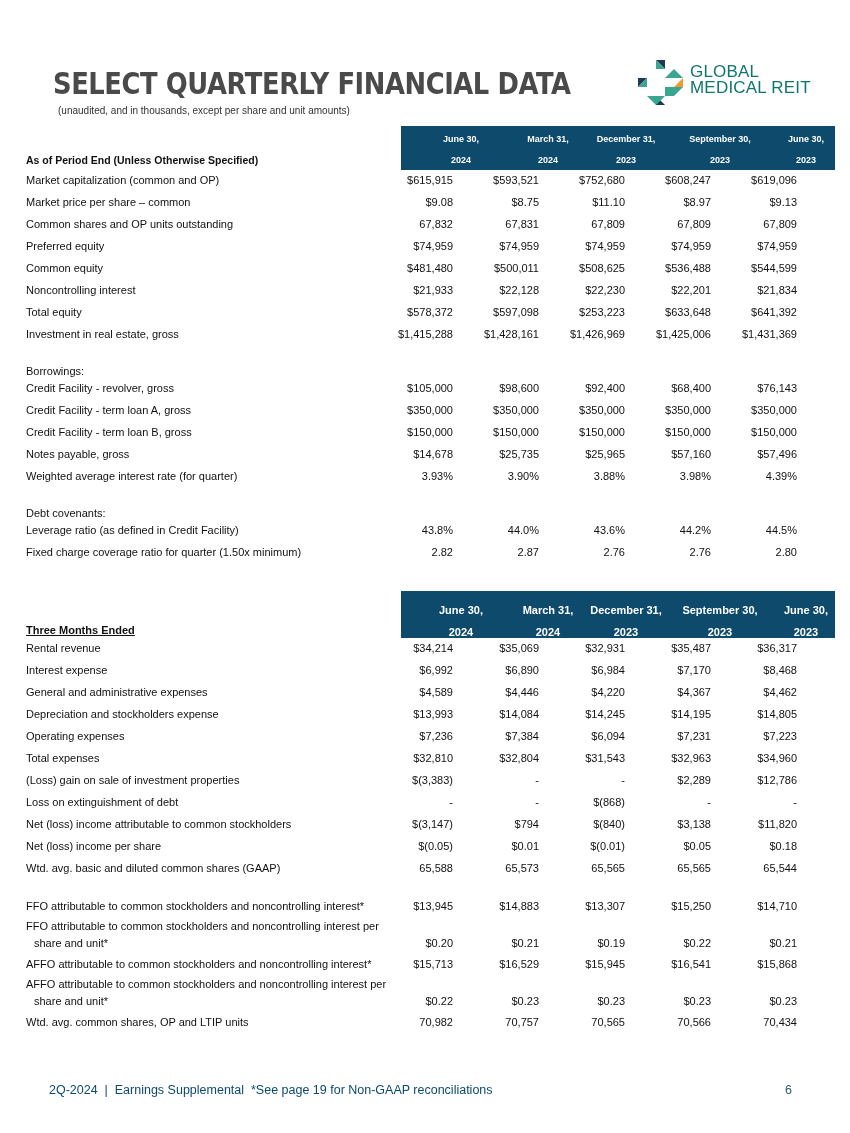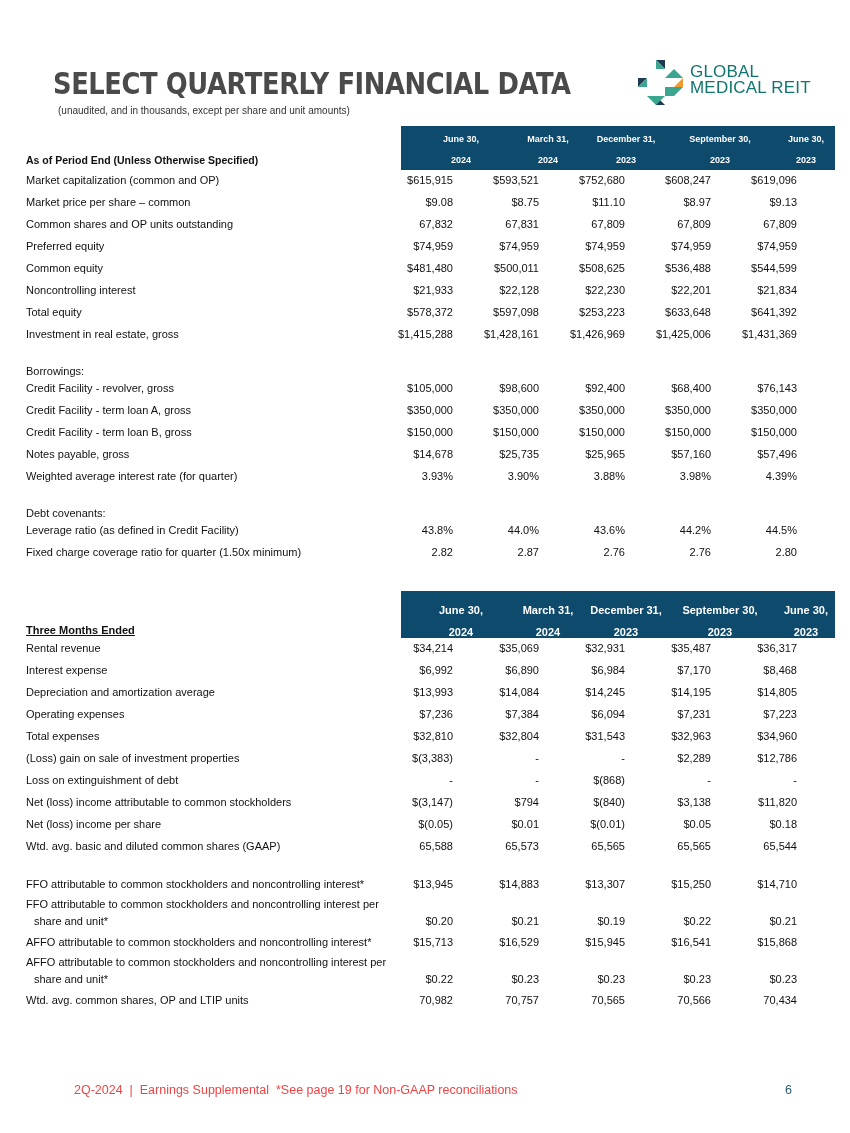--- a/index.html
+++ b/index.html
@@ -60,21 +60,21 @@
     .t1 .head-col .l1 { top: 8px; }
     .t1 .head-col .l2 { top: 29px; }
     .t2 .tbl-head { height: 47px; }
     .t2 .head-bar { height: 47px; }
     .t2 .head-col { font-size: 11px; height: 47px; }
     .t2 .head-col .l1 { top: 13px; }
     .t2 .head-col .l2 { top: 35px; }
     .t2 .head-label { font-size: 11px; bottom: 2px; text-decoration: underline; }
 
     .footer {
-      position: absolute; left: 74px; top: 1083px; font-size: 12.5px; color: #ef4444;
+      position: absolute; left: 49px; top: 1083px; font-size: 12.5px; color: #0c4a6e;
       white-space: pre;
     }
     .page-num { position: absolute; left: 785px; top: 1083px; font-size: 12.5px; color: #2f5b78; }
   </style>
 </head>
 <body>
 
 <div class="title">SELECT QUARTERLY FINANCIAL DATA</div>
 <div class="subtitle">(unaudited, and in thousands, except per share and unit amounts)</div>
 
@@ -296,21 +296,29 @@
       </div>
       <div class="row">
         <div class="lbl">Interest expense</div>
         <div class="v c0">$6,992</div>
         <div class="v c1">$6,890</div>
         <div class="v c2">$6,984</div>
         <div class="v c3">$7,170</div>
         <div class="v c4">$8,468</div>
       </div>
       <div class="row">
-        <div class="lbl">Depreciation and amortization average</div>
+        <div class="lbl">General and administrative expenses</div>
+        <div class="v c0">$4,589</div>
+        <div class="v c1">$4,446</div>
+        <div class="v c2">$4,220</div>
+        <div class="v c3">$4,367</div>
+        <div class="v c4">$4,462</div>
+      </div>
+      <div class="row">
+        <div class="lbl">Depreciation and stockholders expense</div>
         <div class="v c0">$13,993</div>
         <div class="v c1">$14,084</div>
         <div class="v c2">$14,245</div>
         <div class="v c3">$14,195</div>
         <div class="v c4">$14,805</div>
       </div>
       <div class="row">
         <div class="lbl">Operating expenses</div>
         <div class="v c0">$7,236</div>
         <div class="v c1">$7,384</div>

